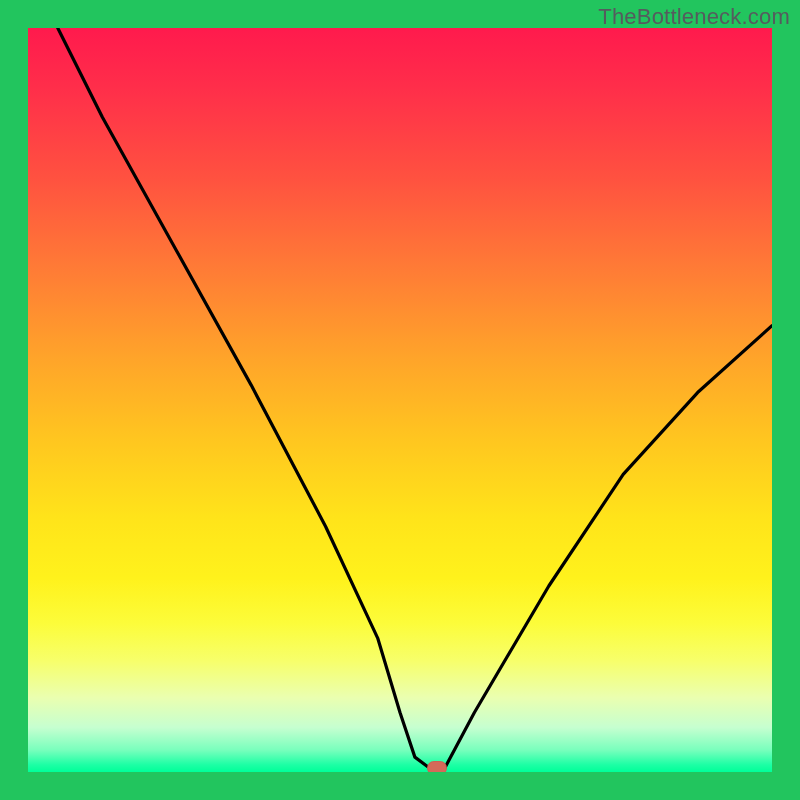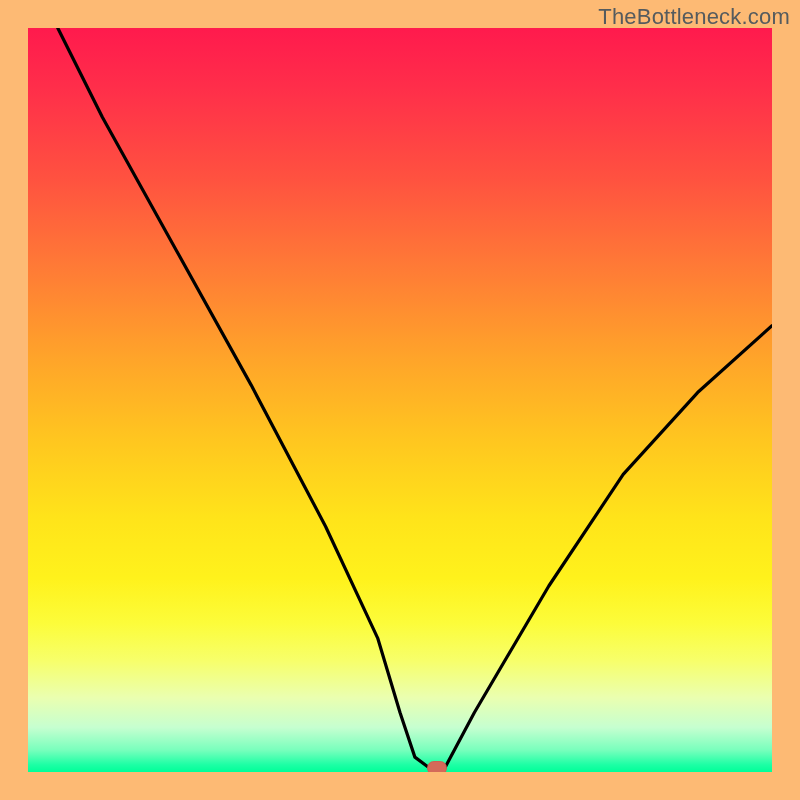--- a/index.html
+++ b/index.html
@@ -8,21 +8,21 @@
     width: 800px;
     height: 800px;
     background: #000;
     font-family: Arial, Helvetica, sans-serif;
     overflow: hidden;
   }
   .frame {
     position: relative;
     width: 800px;
     height: 800px;
-    background: #fdba74;
+    background: #22c55e;
   }
   .watermark {
     position: absolute;
     top: 4px;
     right: 10px;
     color: #555b5e;
     font-size: 22px;
     font-weight: 500;
     letter-spacing: 0.2px;
     z-index: 5;

